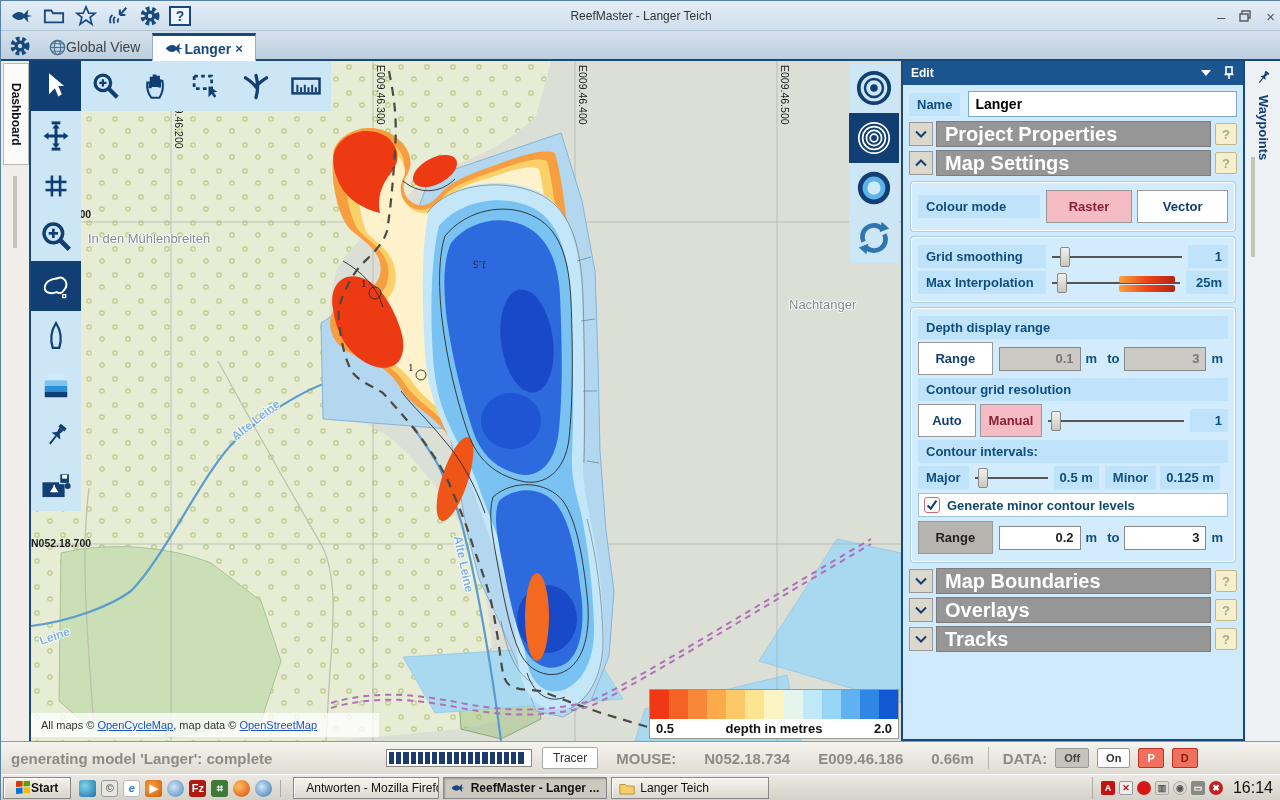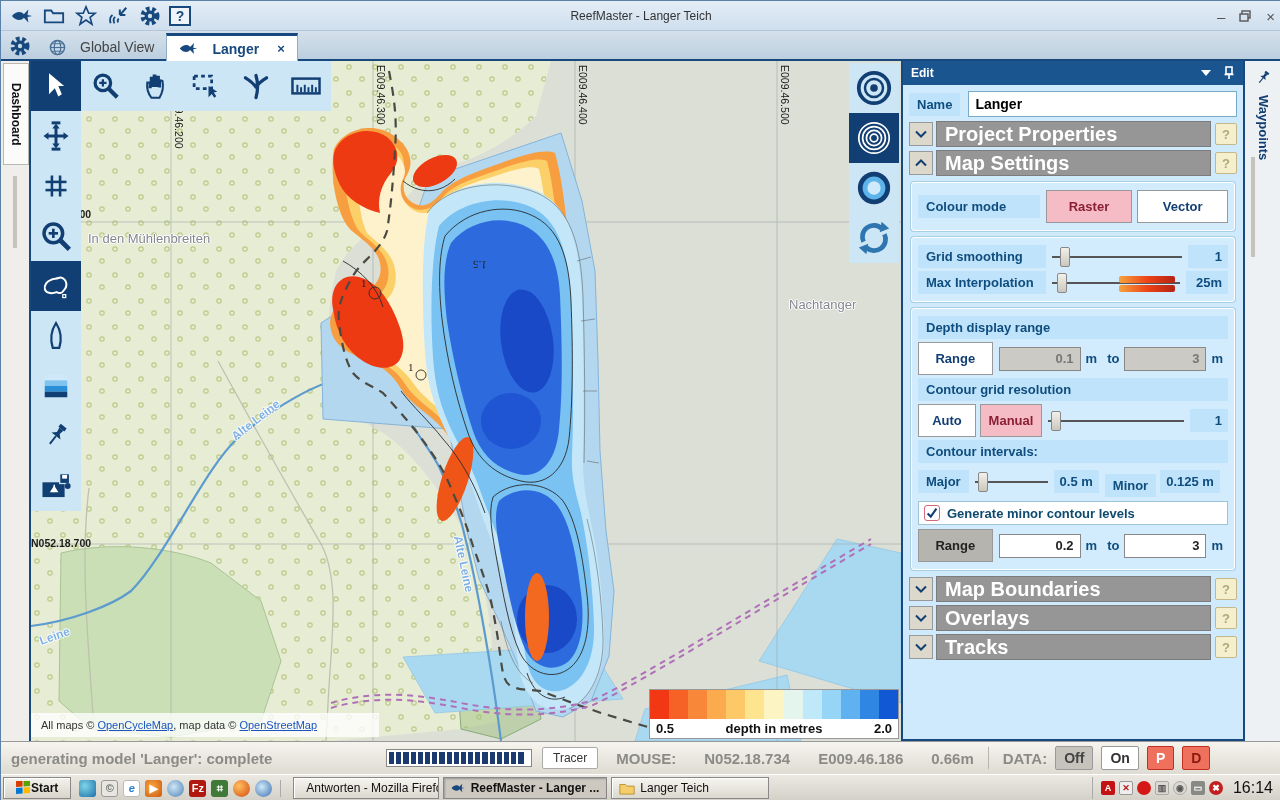--- a/index.html
+++ b/index.html
@@ -12,21 +12,21 @@
   .tb-btn { width:26px; height:24px; display:flex; align-items:center; justify-content:center; }
   .help-box { width:22px; height:20px; border:2px solid #17497e; color:#17497e; font-weight:bold; font-size:14px; display:flex; align-items:center; justify-content:center; background:#eef4fa; }
   .win-title { position:absolute; left:0; right:0; text-align:center; font-size:12px; color:#333; }
   .win-controls { position:absolute; right:6px; top:0; height:30px; display:flex; align-items:center; gap:14px; color:#555; }
   .win-controls span { font-size:15px; cursor:default; }
 
   
   .tabbar { position:absolute; left:0; top:30px; width:1280px; height:30px; background:linear-gradient(#d5e1ec,#bccfdf); border-bottom:2px solid #17497e; }
   .tab-gear { position:absolute; left:7px; top:3px; }
   .tab-row { position:absolute; left:36px; top:2px; display:flex; height:28px; }
-  .tab { display:flex; align-items:center; gap:14px; padding:0 12px; font-size:14px; color:#444; }
+  .tab { display:flex; align-items:center; gap:0; padding:0 12px; font-size:14px; color:#444; }
   .tab.active { background:#fff; border:1px solid #8fb0c8; border-bottom:none; border-top:3px solid #17497e; color:#17497e; font-weight:bold; }
   .tab .closex { color:#17497e; font-weight:bold; font-size:13px; margin-left:4px; }
 
   
   .main { position:absolute; left:0; top:60px; width:1280px; height:680px; }
   .left-strip { position:absolute; left:0; top:0; width:30px; height:680px; background:#efeeea; border-right:2px solid #17497e; }
   .vtext { writing-mode:vertical-rl; font-size:12px; font-weight:bold; color:#111; }
   .dash-tab { position:absolute; left:2px; top:2px; width:26px; height:102px; background:#fbfbf9; border:1px solid #b8b8b0; display:flex; align-items:center; justify-content:center; }
   .splitter { position:absolute; background:#c4c4bc; }
 
@@ -87,21 +87,21 @@
 
   
   .statusbar { position:absolute; left:0; top:740px; width:1280px; height:33px; background:linear-gradient(#f6f4ee,#dedbd2); border-top:1px solid #999; display:flex; align-items:center; color:#8b8b85; }
   .status-msg { font-size:15px; font-weight:bold; margin-left:10px; width:375px; }
   .progress { width:146px; height:18px; border:1px solid #888; background:#fff; display:flex; align-items:center; padding:2px; }
   .progress i { display:block; width:5.2px; height:12px; background:#1b3a70; margin-right:2px; }
   .tracer-btn { margin-left:10px; background:#fff; border:1px solid #aaa; border-radius:2px; font-size:12px; color:#333; padding:3px 10px; }
   .mouse-label { font-size:15px; font-weight:bold; margin-left:18px; }
   .mouse-val { font-size:15px; font-weight:bold; margin-left:28px; }
   .sb-sep { width:1px; height:22px; background:#b8b5ac; margin:0 14px; }
-  .data-btn { font-size:14px; font-weight:bold; border:1px solid #999; padding:3px 8px; margin-left:8px; border-radius:2px; }
+  .data-btn { font-size:11px; font-weight:bold; border:1px solid #999; padding:3px 8px; margin-left:8px; border-radius:2px; }
   .data-off { background:#c6c3bc; color:#444; }
   .data-on { background:#fff; color:#333; }
   .data-p { background:#f0705e; border-color:#c03020; color:#fff; }
   .data-d { background:#f0705e; border-color:#c03020; color:#8b1a10; }
 
   
   .taskbar { position:absolute; left:0; top:773px; width:1280px; height:27px; background:linear-gradient(#ece9e2,#d3d0c8); border-top:1px solid #fff; display:flex; align-items:center; }
   .start-btn { height:22px; margin-left:2px; display:flex; align-items:center; gap:0; background:linear-gradient(#f4f2ec,#d8d4cb); border:1px solid #888; box-shadow:1px 1px 0 #fff inset; padding:0 12px; font-weight:bold; font-size:12px; color:#111; }
   .ql { display:flex; align-items:center; gap:5px; margin:0 8px; padding-right:8px; border-right:1px solid #aaa; }
   .qlicon { width:17px; height:17px; border-radius:3px; display:flex; align-items:center; justify-content:center; font-size:11px; font-weight:bold; color:#fff; }
@@ -578,21 +578,21 @@
         <div class="row">
           <span class="chip" style="flex:1;">Contour intervals:</span>
         </div>
         <div class="row">
           <span class="chip">Major</span>
           <span class="slider" style="flex:0.9;">
               <span class="track"></span>
               <span class="thumb" style="left:4%;"></span>
             </span>
           <span class="val-chip">0.5 m</span>
-          <span class="chip" style="margin-left:6px;margin-top:8px;">Minor</span>
+          <span class="chip" style="margin-left:6px;">Minor</span>
           <span class="val-chip" style="margin-left:4px;">0.125 m</span>
         </div>
         <div class="chk-row">
           <span class="cbx">
               <svg width="12" height="12" viewBox="0 0 15 15">
                 <polyline points="2,8 6,12 13,2" fill="none" stroke="#123f73" stroke-width="2.6"></polyline>
               </svg>
             </span>
           <span class="chk-label">Generate minor contour levels</span>
         </div>

